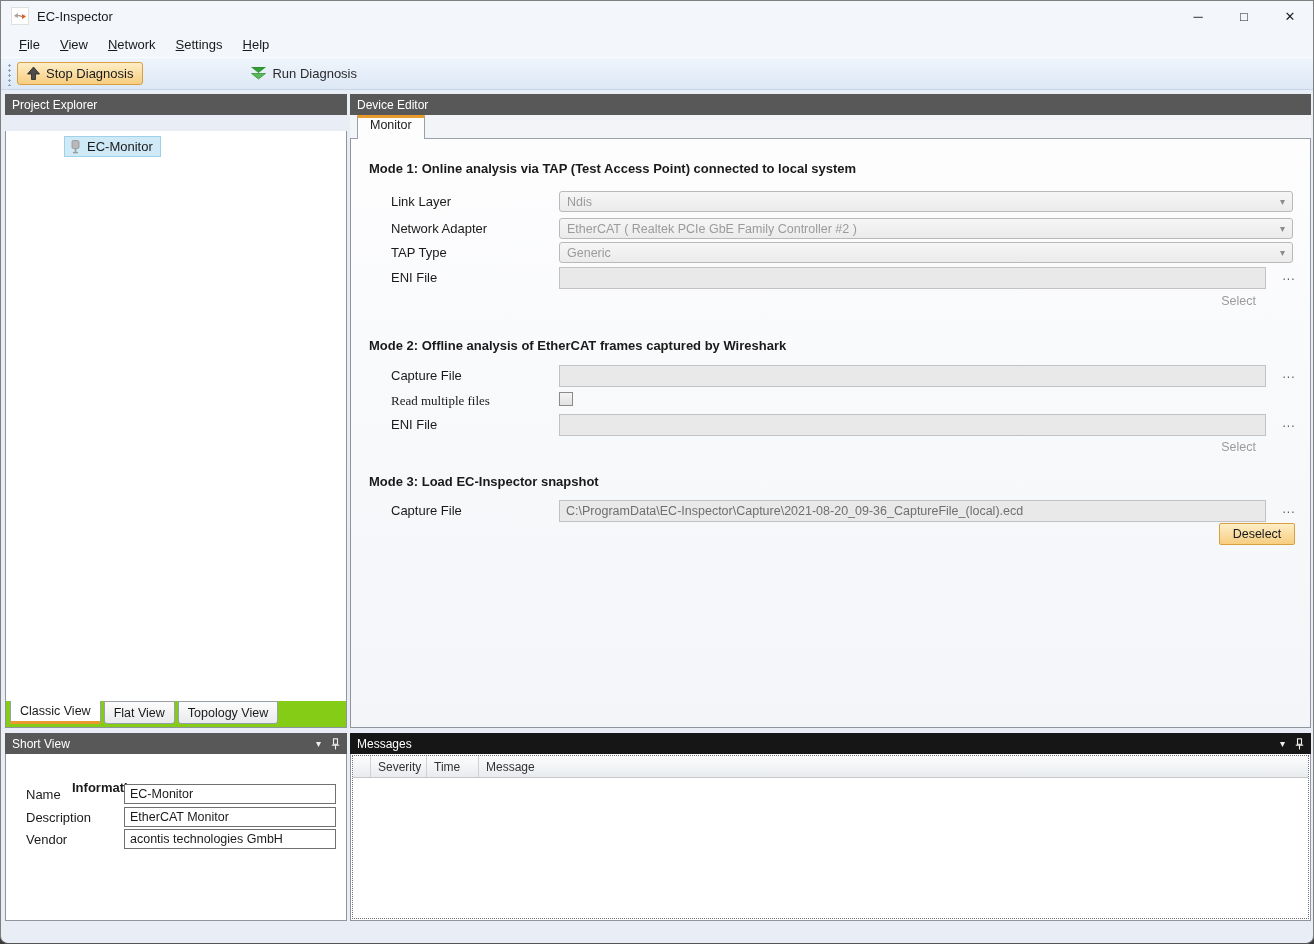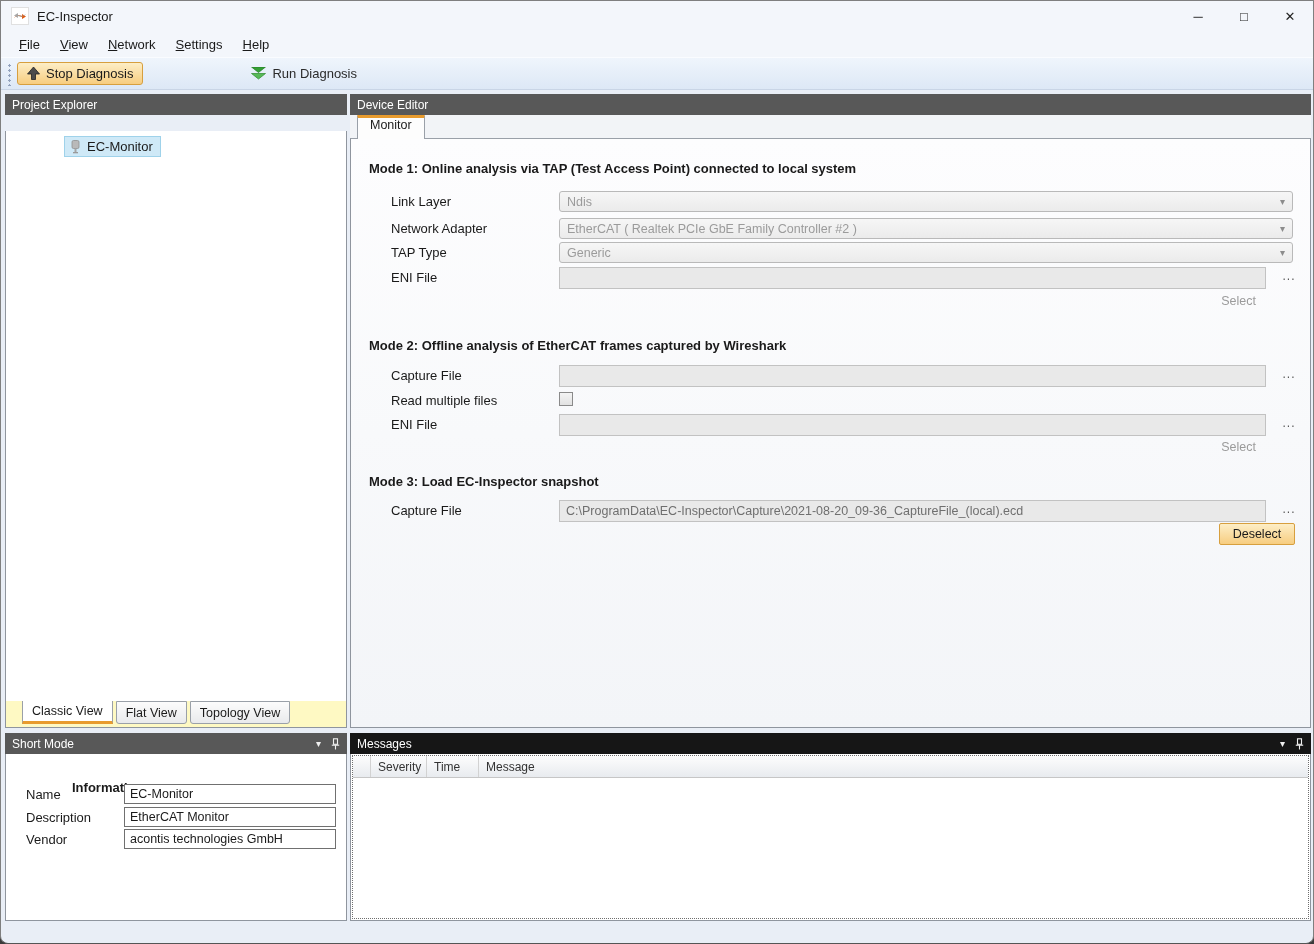--- a/index.html
+++ b/index.html
@@ -27,21 +27,21 @@
   .run-group{display:flex;align-items:center;gap:6px;margin-left:108px;font-size:13px;color:#2b2b2b;}
   
   .panel{position:absolute;display:flex;flex-direction:column;}
   .panel-header{height:21px;background:#585858;color:#fff;font-size:12px;display:flex;align-items:center;padding:0 7px;flex:none;}
   .panel-header.dark{background:#161616;gap:16px;}
   .panel-header .hdr-icons{margin-left:auto;display:flex;align-items:center;gap:10px;}
   .hdr-chevron{font-size:10px;color:#efefef;line-height:1;}
   .panel-body{flex:1;background:#fff;border:1px solid #8f959e;border-top:none;position:relative;overflow:hidden;}
   
   .tree-item{position:absolute;left:58px;top:5px;display:inline-flex;align-items:center;gap:6px;padding:2px 7px 2px 5px;background:#cfe9f7;border:1px solid #9fd2ea;font-size:13px;}
-  .view-tabs{position:absolute;left:0;right:0;bottom:0;height:26px;background:#fef9c3;display:flex;align-items:flex-start;padding-left:16px;}
+  .view-tabs{position:absolute;left:0;right:0;bottom:0;height:26px;background:#84cc16;display:flex;align-items:flex-start;padding-left:4px;}
   .vtab{height:23px;margin-right:3px;padding:0 9px;display:flex;align-items:center;font-size:12.5px;background:linear-gradient(#fcfcfc,#e9eaec);border:1px solid #9aa0a8;border-radius:0 0 3px 3px;}
   .vtab.active{background:#fff;border-top:none;border-bottom:3px solid #e89b2d;border-radius:0;}
   
   .tab-strip{height:23px;background:#f2f4f7;position:relative;flex:none;}
   .de-tab{position:absolute;left:7px;top:0;height:24px;padding:0 12px;background:#fdfdfd;border:1px solid #9aa0a8;border-top:3px solid #e89b2d;border-bottom:none;display:flex;align-items:flex-start;font-size:12.5px;border-radius:1px 1px 0 0;z-index:3;}
   .de-content{flex:1;background:linear-gradient(#fdfdfe,#f3f5f8);border:1px solid #8f959e;border-top:1px solid #9aa0a8;position:relative;}
   .mode-heading{position:absolute;left:18px;font-size:13px;font-weight:bold;}
   .frow{position:absolute;left:0;right:0;height:22px;}
   .flabel{position:absolute;left:40px;top:3px;font-size:13px;}
   .combo{position:absolute;left:208px;width:734px;height:21px;border:1px solid #b9b9b9;border-radius:3px;background:linear-gradient(#f6f6f6,#ebebeb);color:#9b9b9b;font-size:12.5px;display:flex;align-items:center;padding:0 7px;}
@@ -188,21 +188,21 @@
       </div>
 
       <div class="mode-heading" style="top:199px;">Mode 2: Offline analysis of EtherCAT frames captured by Wireshark</div>
 
       <div class="frow" style="top:226px;">
         <span class="flabel">Capture File</span>
         <input class="file-input" readonly="" value="" style="">
         <span class="browse">...</span>
       </div>
 
-      <div class="frow" style="top:251px;">
+      <div class="frow" style="top:251px;font-family:Liberation Serif, serif;">
         <span class="flabel">Read multiple files</span>
         <div class="checkbox"></div>
       </div>
 
       <div class="frow" style="top:275px;">
         <span class="flabel">ENI File</span>
         <input class="file-input" readonly="" value="" style="">
         <span class="browse">...</span>
       </div>
 
@@ -225,21 +225,21 @@
       </div>
 
     </div>
   </div>
 
   <div class="splitter-v"></div>
   <div class="splitter-h"></div>
 
   <div class="panel" style="left:4px;top:732px;width:342px;height:188px;">
     <div class="panel-header">
-      <span>Short Mode</span>
+      <span>Short View</span>
       <span class="hdr-icons">
         <span class="hdr-chevron">▾</span>
         <svg width="9" height="12" viewBox="0 0 9 12">
           <rect x="2.5" y="0.8" width="4" height="5.5" fill="none" stroke="#efefef" stroke-width="1.1"></rect>
           <line x1="0.8" y1="7.2" x2="8.2" y2="7.2" stroke="#efefef" stroke-width="1.1"></line>
           <line x1="4.5" y1="7.2" x2="4.5" y2="11.5" stroke="#efefef" stroke-width="1.1"></line>
         </svg>
       </span>
     </div>
     <div class="panel-body">

